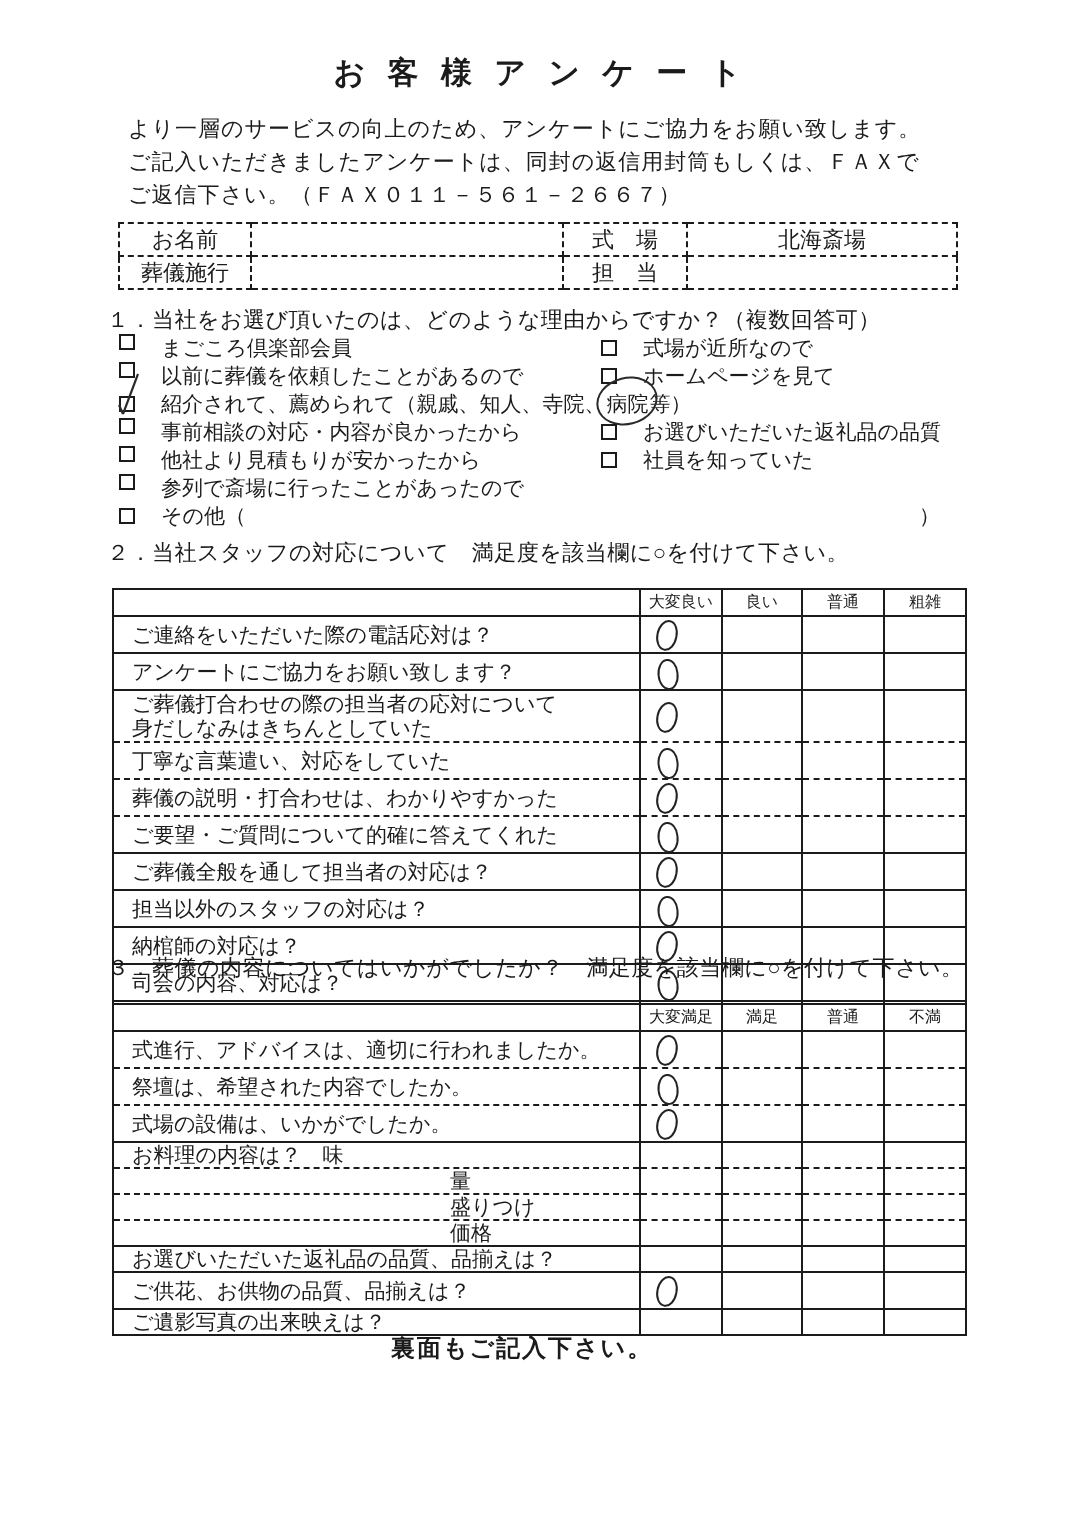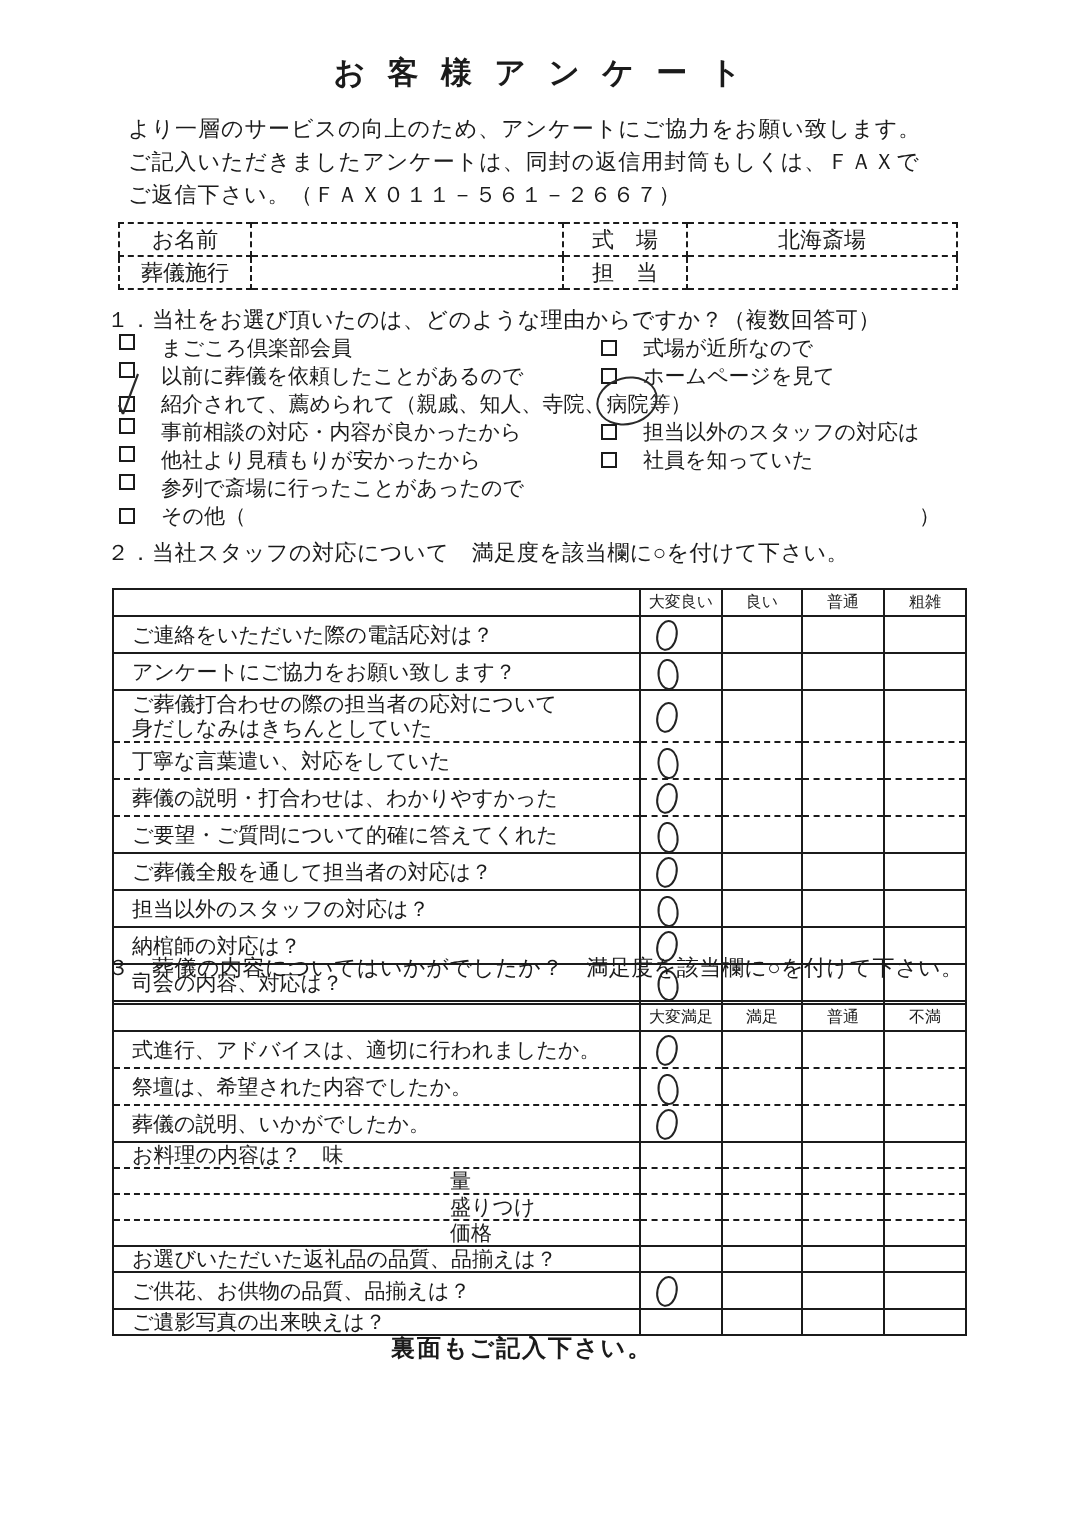--- a/index.html
+++ b/index.html
@@ -166,21 +166,21 @@
           <span>等）</span>
       </div>
     </div>
     <div class="cb-row">
       <div class="cb-col-l">
         <span class="box"></span>
         <span>事前相談の対応・内容が良かったから</span>
       </div>
       <div class="cb-col-r">
         <span class="box"></span>
-        <span>担当以外のスタッフの対応は</span>
+        <span>お選びいただいた返礼品の品質</span>
       </div>
     </div>
     <div class="cb-row">
       <div class="cb-col-l">
         <span class="box"></span>
         <span>他社より見積もりが安かったから</span>
       </div>
       <div class="cb-col-r">
         <span class="box"></span>
         <span>社員を知っていた</span>
@@ -334,21 +334,21 @@
           <td></td>
       </tr>
       <tr class="dash">
         <td class="qcell">祭壇は、希望された内容でしたか。</td>
         <td class="mcell"><span class="oval"></span></td>
         <td></td>
           <td></td>
           <td></td>
       </tr>
       <tr>
-        <td class="qcell">葬儀の説明、いかがでしたか。</td>
+        <td class="qcell">式場の設備は、いかがでしたか。</td>
         <td class="mcell"><span class="oval"></span></td>
         <td></td>
           <td></td>
           <td></td>
       </tr>
       <tr class="dash">
         <td class="qcell">お料理の内容は？　味</td>
         <td class="mcell"></td>
         <td></td>
           <td></td>

